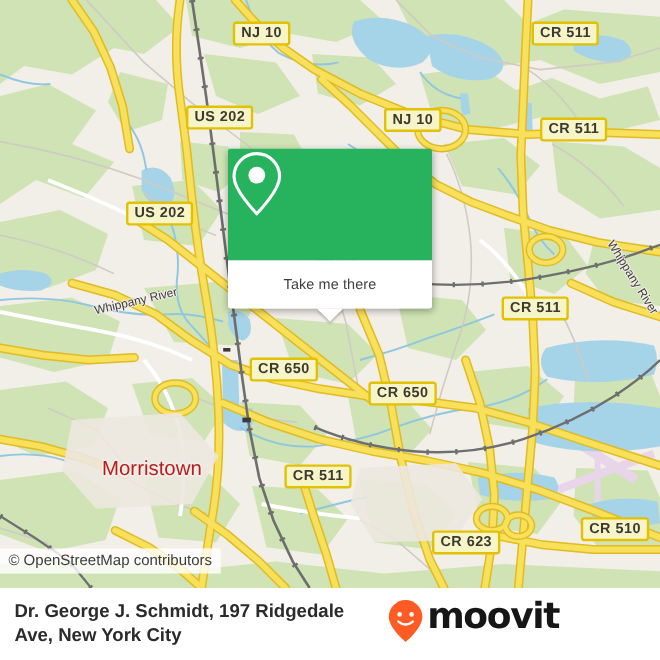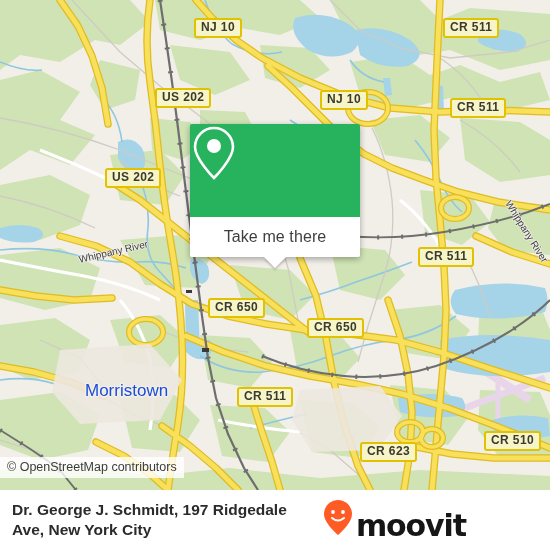--- a/index.html
+++ b/index.html
@@ -30,21 +30,21 @@
     padding:1px 5px 2px 5px;
     line-height:13px;
     white-space:nowrap;
     box-sizing:border-box;
     font-family:"Liberation Sans", sans-serif;
   }
 
   
   .place-label{
     position:absolute;
-    color:#1d4ed8;
+    color:#b91c1c;
     font-size:17px;
     white-space:nowrap;
     text-shadow:
       1.5px 0 #f2efe9, -1.5px 0 #f2efe9, 0 1.5px #f2efe9, 0 -1.5px #f2efe9,
       1px 1px #f2efe9, -1px -1px #f2efe9, 1px -1px #f2efe9, -1px 1px #f2efe9;
     font-family:"Liberation Sans", sans-serif;
   }
   .water-label{
     position:absolute;
     color:#3d3d3d;
@@ -66,21 +66,21 @@
   #popup-top{
     background:#27b25e;height:93px;border-radius:2px 2px 0 0;
     display:flex;align-items:center;justify-content:center;
   }
   #popup-bottom{
     background:#ffffff;height:40px;border-radius:0 0 2px 2px;
     display:flex;align-items:center;justify-content:center;
     position:relative;
   }
   #popup-label{
-    color:#3f3f3f;font-size:16px;letter-spacing:.1px;
+    color:#3f3f3f;font-size:12px;letter-spacing:.1px;
     font-family:"Liberation Sans", sans-serif;
   }
   #popup-tail{
     position:absolute;left:50%;bottom:-11px;margin-left:-11px;
     width:0;height:0;
     border-left:11px solid transparent;
     border-right:11px solid transparent;
     border-top:11px solid #ffffff;
     filter:drop-shadow(0 2px 1px rgba(0,0,0,.22));
   }
@@ -106,21 +106,21 @@
   #footer-title{
     flex:1 1 auto;
     color:#2b2b2b;
     font-size:15.5px;
     line-height:20px;
     font-weight:bold;
     padding-right:8px;
     font-family:"Liberation Sans", sans-serif;
   }
   #moovit-logo{
-    flex:0 0 auto;display:flex;align-items:flex-end;gap:3px;
+    flex:0 0 auto;display:flex;align-items:flex-start;gap:3px;
   }
   #moovit-wordmark{
     color:#161616;font-size:30px;line-height:30px;
     letter-spacing:-1.1px;font-weight:bold;
     font-family:"DejaVu Sans", sans-serif;
   }
 </style>
 </head>
 <body>
 

